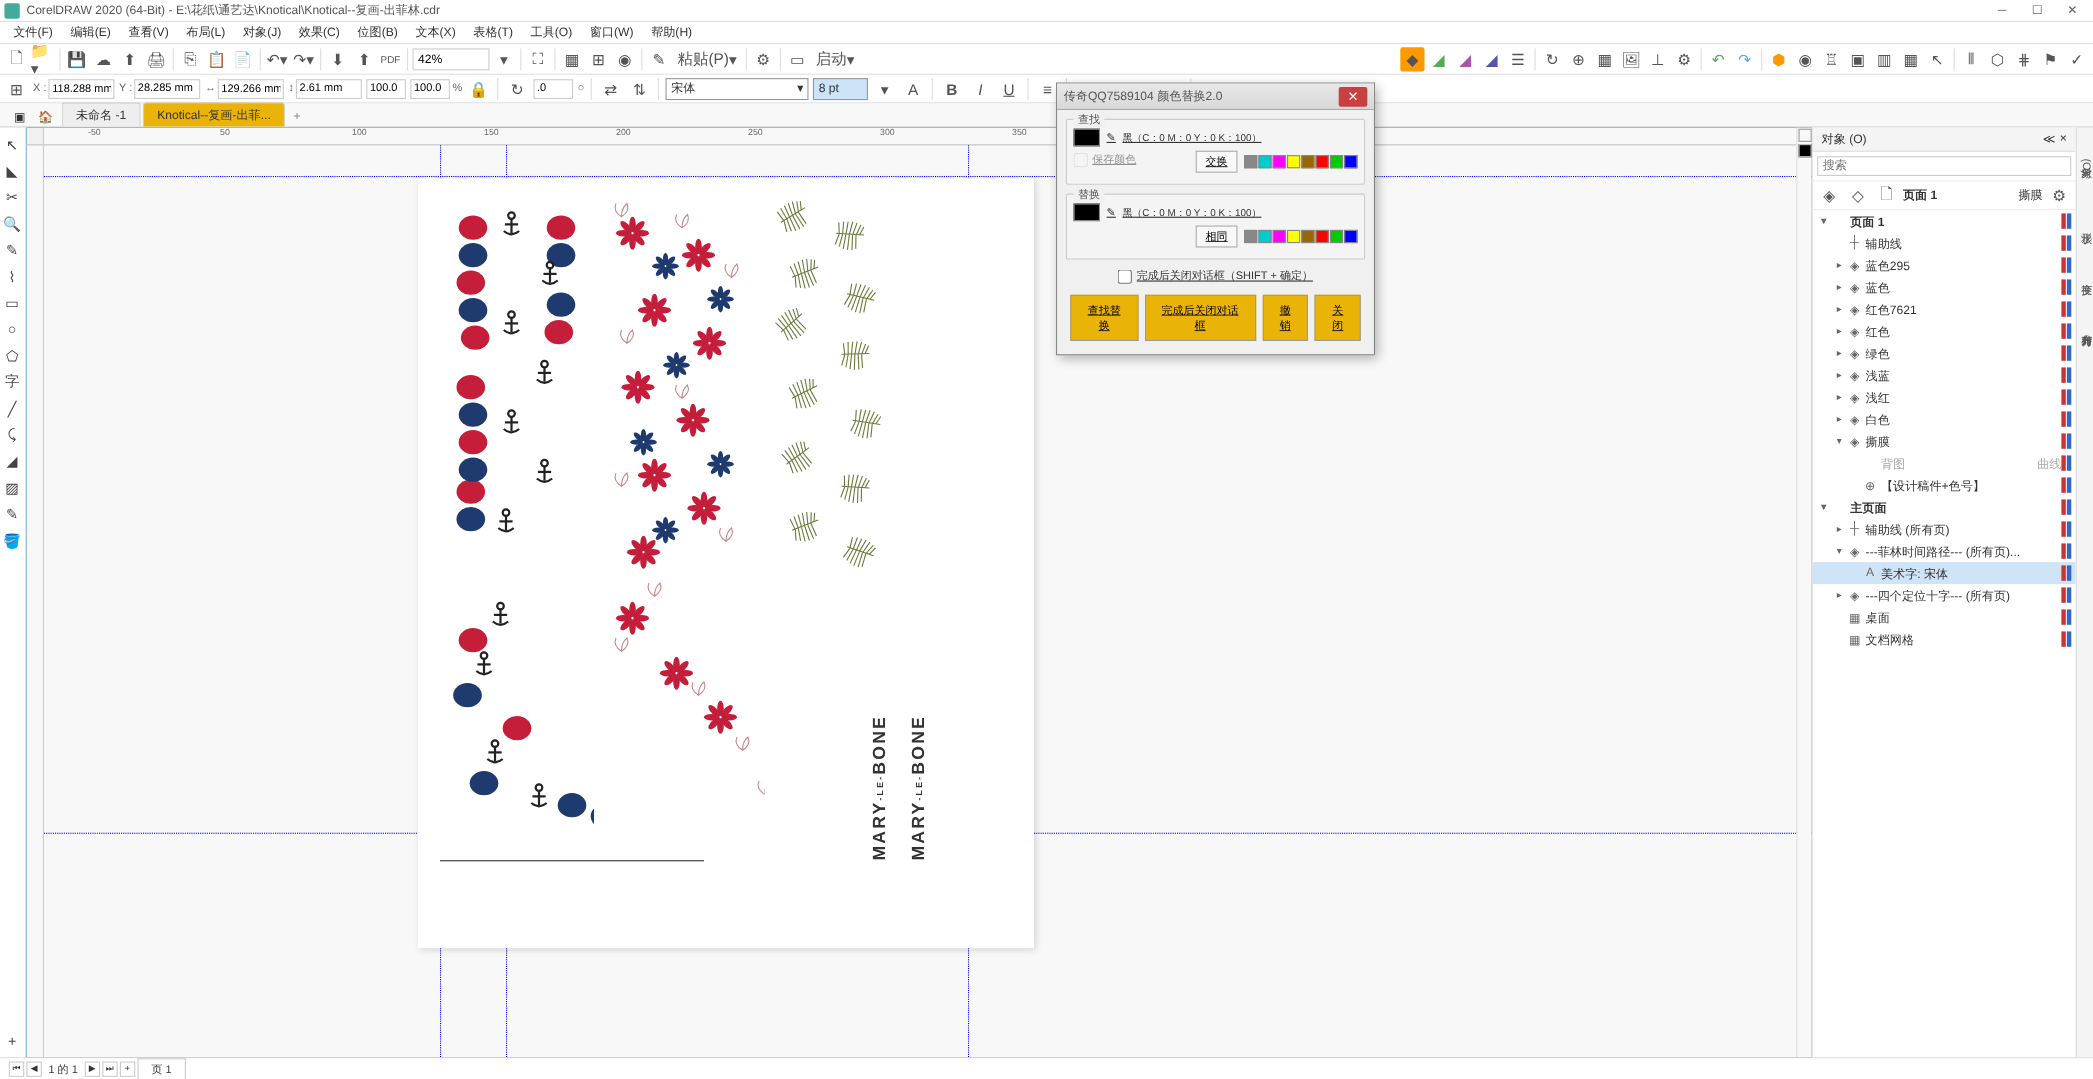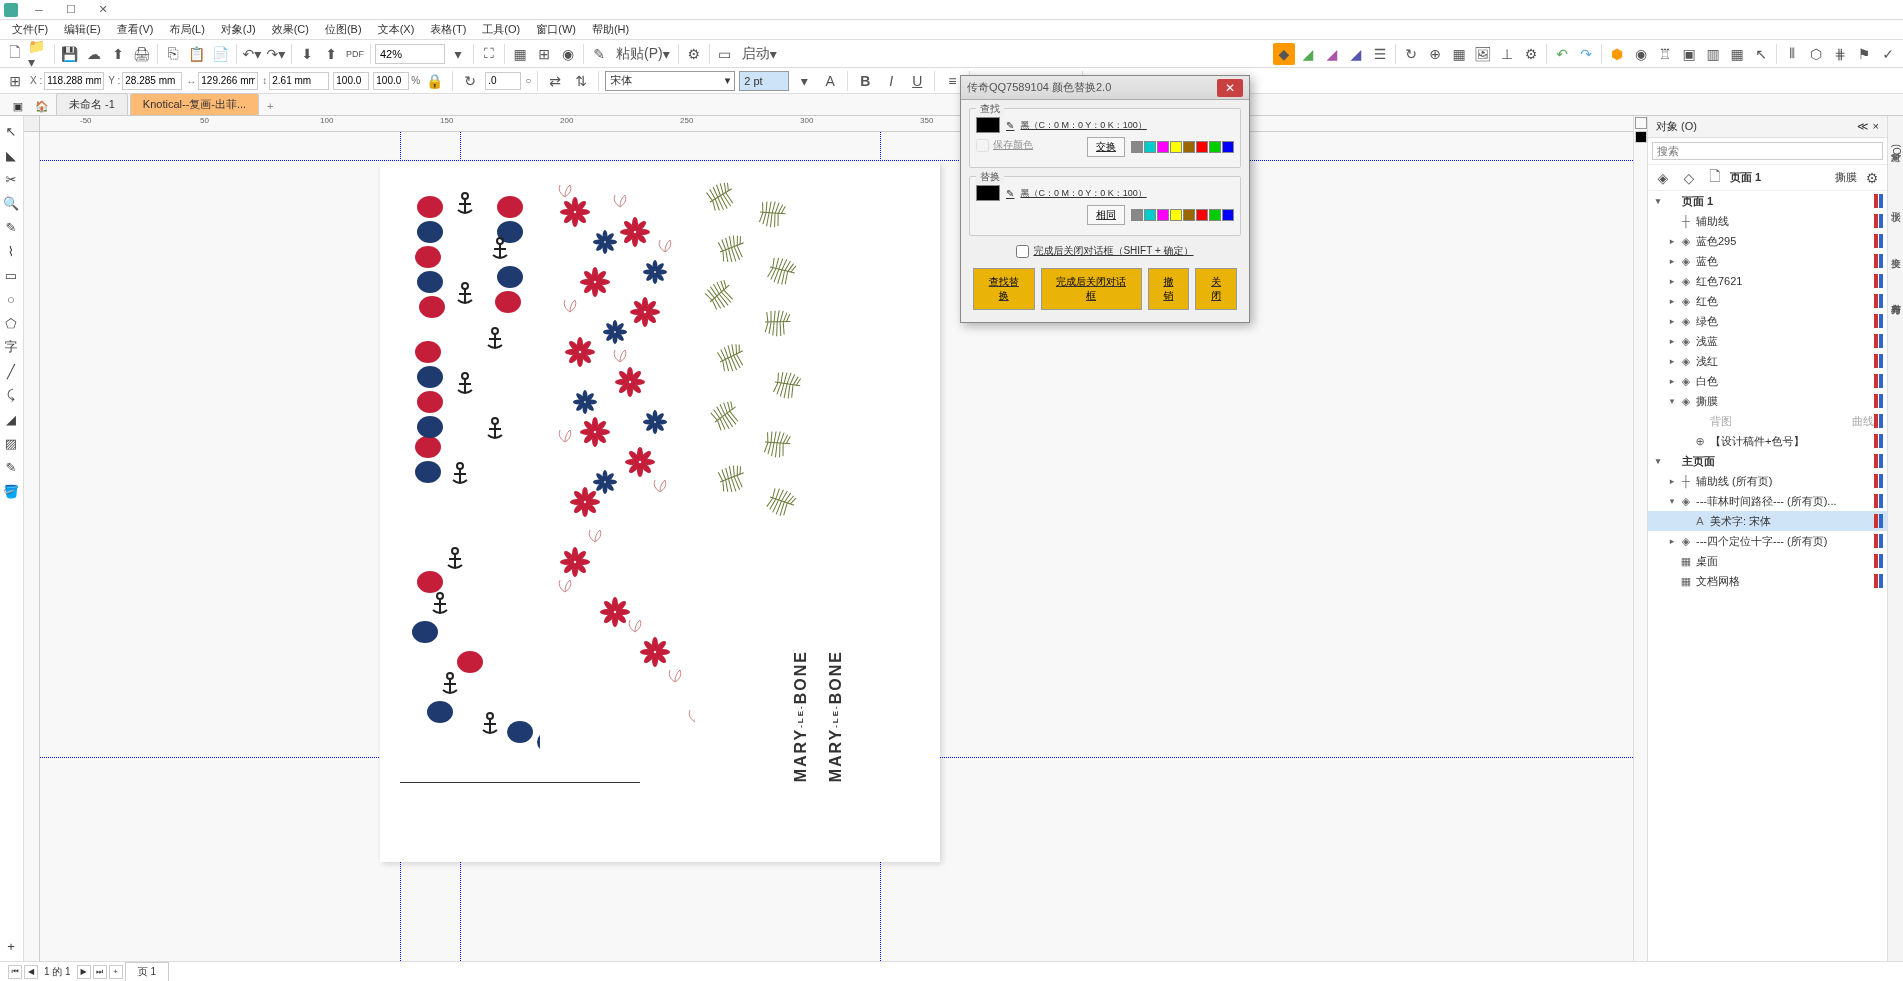--- a/index.html
+++ b/index.html
@@ -14,21 +14,21 @@
 .toolbar { height: 28px; background: #fff; display: flex; align-items: center; padding: 0 4px; border-bottom: 1px solid #ddd; gap: 2px; }
 .tool-btn { width: 22px; height: 22px; display: flex; align-items: center; justify-content: center; cursor: pointer; border-radius: 2px; font-size: 14px; color: #555; }
 .tool-sep { width: 1px; height: 20px; background: #ddd; margin: 0 2px; }
 .zoom-select { width: 70px; height: 20px; font-size: 11px; border: 1px solid #ccc; padding: 0 4px; }
 .propbar { height: 26px; background: #fff; display: flex; align-items: center; padding: 0 4px; border-bottom: 1px solid #ddd; gap: 4px; }
 .prop-group { display: flex; align-items: center; gap: 2px; }
 .prop-label { font-size: 10px; color: #666; }
 .prop-input { width: 60px; height: 18px; border: 1px solid #ccc; font-size: 10px; padding: 0 2px; }
 .tabs { height: 22px; background: #f8f8f8; display: flex; align-items: flex-end; border-bottom: 1px solid #ccc; padding-left: 8px; }
 .tab { padding: 3px 12px; font-size: 11px; background: #eee; border: 1px solid #ccc; border-bottom: none; margin-right: 2px; cursor: pointer; border-radius: 3px 3px 0 0; }
-.tab.active { background: #fdba74; }
+.tab.active { background: #eab308; }
 .tab-home { width: 20px; height: 18px; display: flex; align-items: center; justify-content: center; margin-right: 4px; }
 .tab-add { width: 18px; height: 18px; display: flex; align-items: center; justify-content: center; color: #888; }
 .main { display: flex; height: calc(100vh - 136px); }
 .left-toolbox { width: 24px; background: #fff; border-right: 1px solid #ddd; display: flex; flex-direction: column; padding: 4px 0; gap: 2px; }
 .toolbox-btn { width: 22px; height: 22px; display: flex; align-items: center; justify-content: center; cursor: pointer; font-size: 13px; color: #444; }
 .canvas-area { flex: 1; background: #0369a1; position: relative; overflow: hidden; }
 .ruler-h { height: 16px; background: #f8f8f8; border-bottom: 1px solid #ccc; position: absolute; top: 0; left: 16px; right: 0; font-size: 8px; color: #666; display: flex; }
 .ruler-v { width: 16px; background: #f8f8f8; border-right: 1px solid #ccc; position: absolute; top: 16px; left: 0; bottom: 0; }
 .ruler-corner { width: 16px; height: 16px; background: #f0f0f0; position: absolute; top: 0; left: 0; border-right: 1px solid #ccc; border-bottom: 1px solid #ccc; }
 .workspace { position: absolute; top: 16px; left: 16px; right: 0; bottom: 0; background: #f8f8f8; }
@@ -76,20 +76,21 @@
 .cb-color { width: 12px; height: 12px; margin: 1px; border: 1px solid #ccc; }
 .font-select { width: 130px; height: 20px; border: 1px solid #999; background: #fff; font-size: 11px; padding: 0 4px; display: flex; align-items: center; justify-content: space-between; }
 .size-input { width: 50px; height: 20px; border: 1px solid #999; background: #cde3f8; font-size: 11px; padding: 0 4px; display: flex; align-items: center; }
 svg { display: block; }
 </style>
 </head>
 <body>
 
 <div class="titlebar">
   <div class="titlebar-icon"></div>
+  <div class="titlebar-text">CorelDRAW 2020 (64-Bit) - E:\花纸\通艺达\Knotical\Knotical--复画-出菲林.cdr</div>
   <div class="titlebar-controls">
     <div class="titlebar-btn">─</div>
     <div class="titlebar-btn">☐</div>
     <div class="titlebar-btn">✕</div>
   </div>
 </div>
 
 <div class="menubar">
   <div class="menu-item">文件(F)</div>
   <div class="menu-item">编辑(E)</div>
@@ -205,21 +206,21 @@
   <span class="prop-label">○</span>
   <div class="tool-sep"></div>
   <div class="tool-btn">⇄</div>
   <div class="tool-btn">⇅</div>
   <div class="tool-sep"></div>
   <div class="font-select">
     <span>宋体</span>
       <span>▾</span>
   </div>
   <div class="size-input">
-    <span>2 pt</span>
+    <span>8 pt</span>
   </div>
   <div class="tool-btn">▾</div>
   <div class="tool-btn">A</div>
   <div class="tool-sep"></div>
   <div class="tool-btn">
       <b>B</b>
     </div>
   <div class="tool-btn">
       <i>I</i>
     </div>

